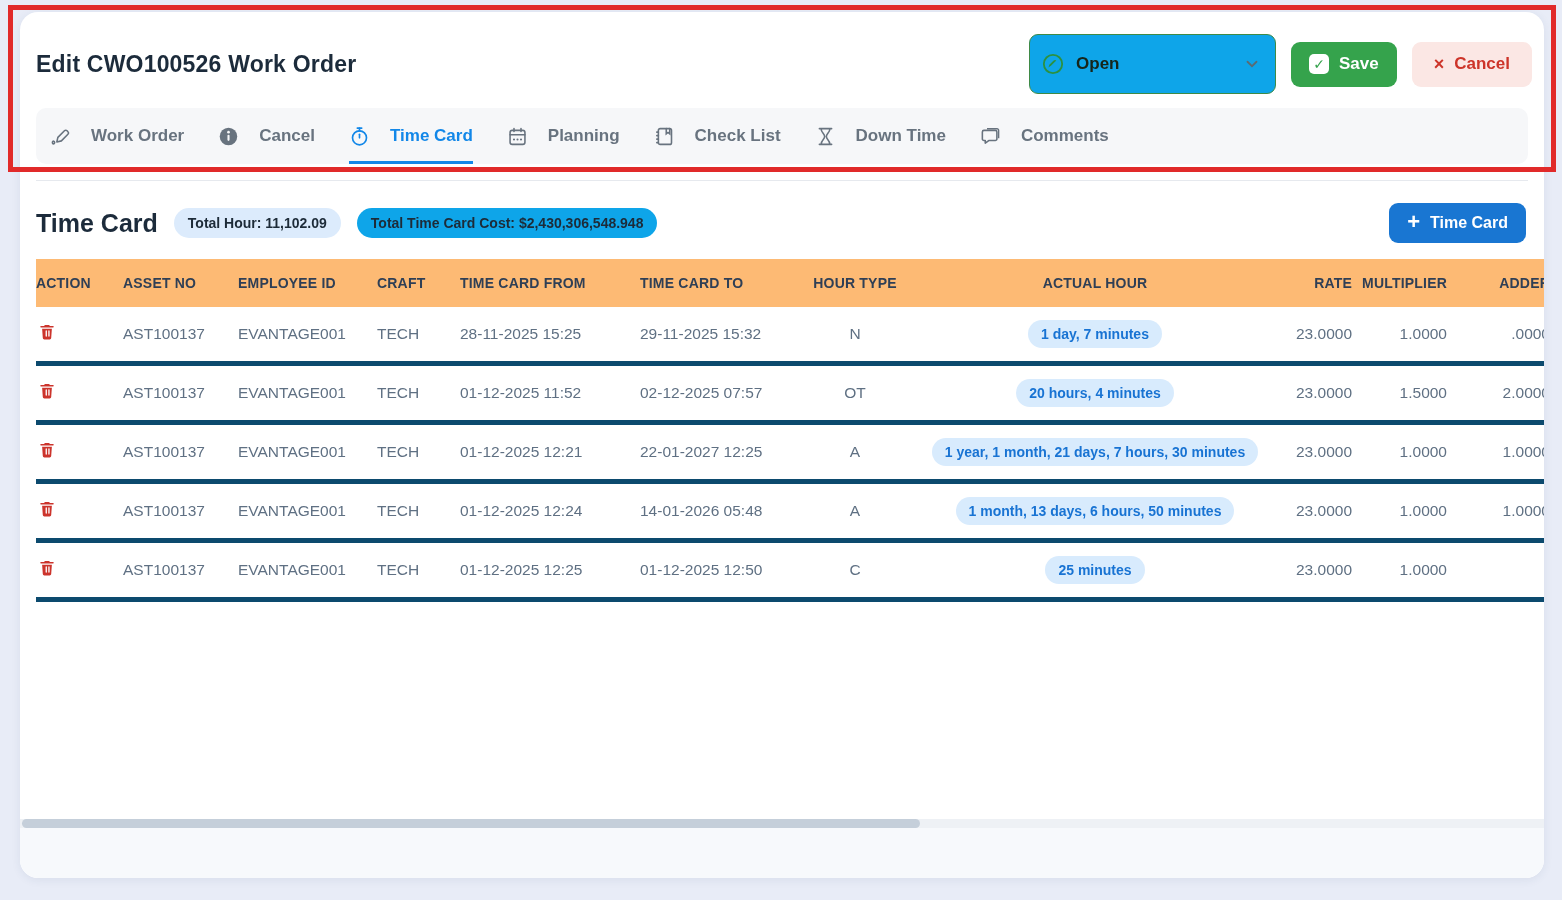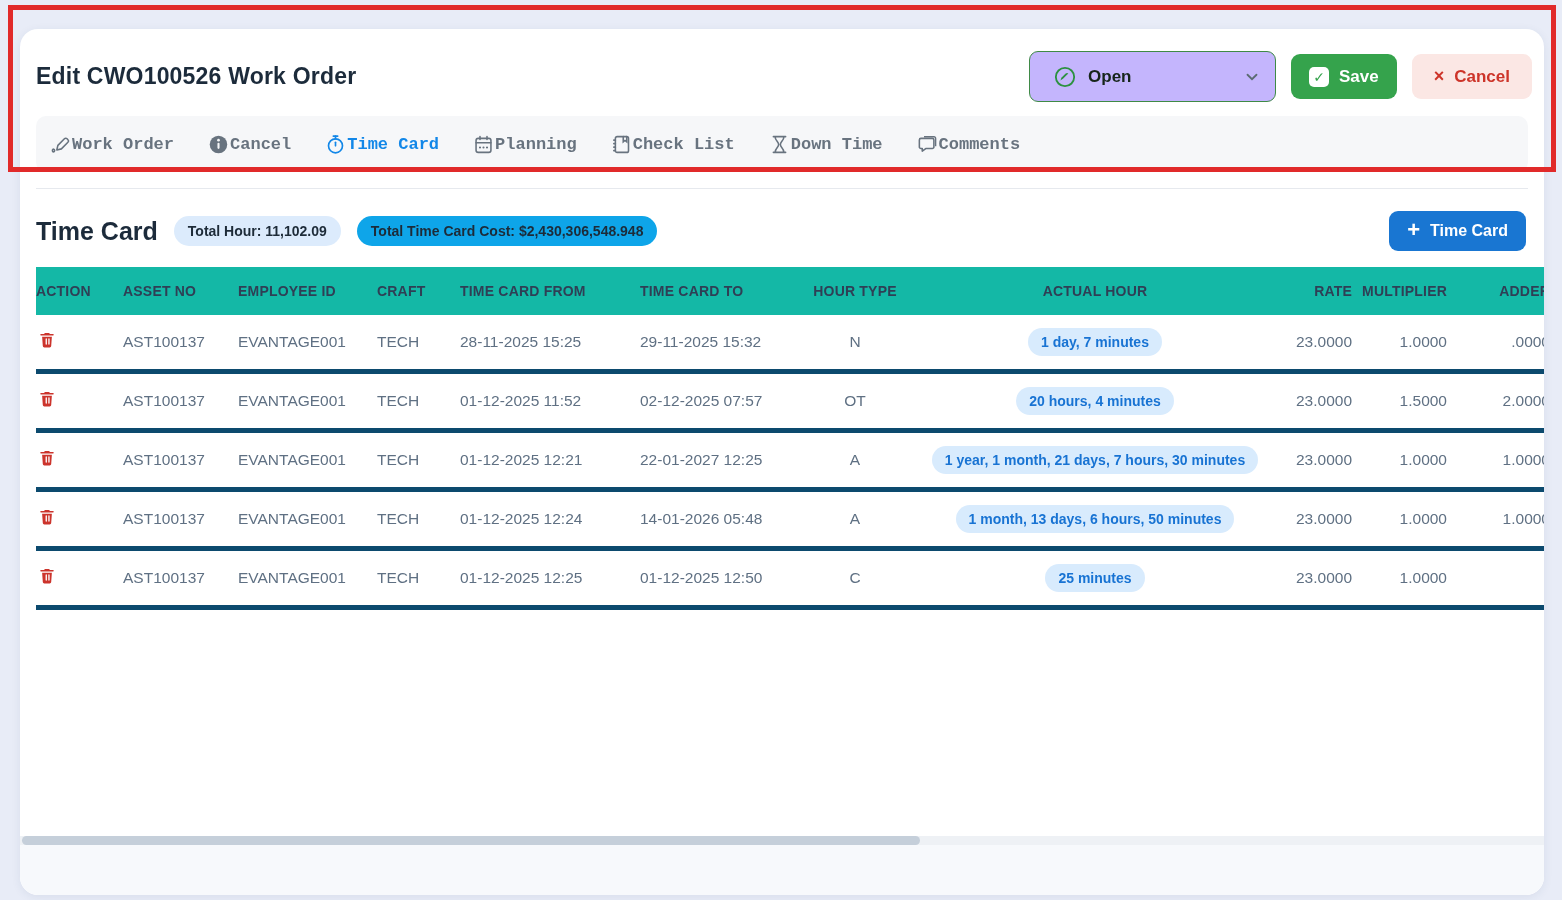--- a/index.html
+++ b/index.html
@@ -5,82 +5,82 @@
   * { margin:0; padding:0; box-sizing:border-box; }
   html,body { width:1562px; height:900px; }
   body {
     font-family:"Liberation Sans","DejaVu Sans",sans-serif;
     background:#e8ecf7;
     position:relative;
     overflow:hidden;
   }
   
   .card {
-    position:absolute; left:20px; top:29px; width:1524px; height:866px;
+    position:absolute; left:20px; top:12px; width:1524px; height:866px;
     background:#ffffff; border-radius:18px;
     box-shadow:0 2px 10px rgba(40,60,100,.08);
     overflow:hidden;
     display:flex; flex-direction:column;
   }
   
   .annotation-box {
     position:absolute; left:8px; top:5px; width:1548px; height:167px;
     border:5px solid #e12a2a; z-index:50; pointer-events:none;
   }
   
   .card-header {
     display:flex; align-items:center; justify-content:space-between;
     padding:22px 12px 14px 16px; flex:0 0 auto;
   }
   .page-title { font-size:23px; font-weight:800; color:#1c2b3b; letter-spacing:.2px; }
   .header-actions { display:flex; align-items:center; gap:15px; }
   .status-select {
-    display:flex; align-items:center; width:247px; height:51px;
-    background:#c4b5fd; border:1px solid #3f8a46; border-radius:9px;
-    padding:0 14px 0 24px; cursor:pointer;
+    display:flex; align-items:center; width:247px; height:60px;
+    background:#0ea5e9; border:1px solid #3f8a46; border-radius:9px;
+    padding:0 14px 0 12px; cursor:pointer;
   }
   .status-select .status-icon { width:22px; height:22px; flex:0 0 auto; }
   .status-select .status-label { font-size:17px; font-weight:700; color:#16251a; margin-left:12px; flex:1; }
   .chev { width:18px; height:18px; color:#5b6b72; }
   .btn { display:flex; align-items:center; gap:10px; height:45px; border:none;
          border-radius:9px; font-family:inherit; font-size:17px; font-weight:700; cursor:pointer; }
   .btn-save { background:#35a34c; color:#ffffff; padding:0 18px; }
   .save-check { width:20px; height:20px; background:#ffffff; border-radius:5px;
                 display:flex; align-items:center; justify-content:center;
                 color:#35a34c; font-size:14px; font-weight:800; }
   .btn-cancel { background:#fbe7e4; color:#cd3429; padding:0 22px; }
   .cancel-x { font-size:18px; font-weight:800; color:#cd3429; }
   
   .tabbar-wrap { padding:0 16px; flex:0 0 auto; }
   .tabbar {
     background:#f6f7f9; border-radius:10px; height:56px;
     display:flex; align-items:stretch; gap:34px; padding:0 14px;
   }
-  .tab { display:flex; align-items:center; gap:1px; color:#68737f;
+  .tab { display:flex; align-items:center; gap:20px; color:#68737f;
          font-size:17px; font-weight:700; cursor:pointer;
-         border-bottom:3px solid transparent; padding-top:3px;font-family:Liberation Mono, monospace; }
+         border-bottom:3px solid transparent; padding-top:3px; }
   .tab svg { width:21px; height:21px; flex:0 0 auto; }
   .tab.active { color:#1287e8; border-bottom-color:#1287e8; }
   .header-divider { border-bottom:1px solid #e6e9ee; margin-top:16px; }
   
   .section-row { display:flex; align-items:center; padding:22px 18px 16px 16px; flex:0 0 auto; }
   .section-title { font-size:25px; font-weight:800; color:#1c2b3b; }
   .badge { font-size:14px; font-weight:700; color:#1d2b38; border-radius:15px;
            padding:7px 14px; margin-left:16px; white-space:nowrap; }
   .badge-blue { background:#dcebfc; }
   .badge-green { background:#0ea5e9; }
   .spacer { flex:1; }
   .btn-add { background:#1976d2; color:#fff; height:40px; border:none; border-radius:9px;
              padding:0 18px; display:flex; align-items:center; gap:10px;
              font-family:inherit; font-size:16px; font-weight:700; cursor:pointer; }
   .btn-add .plus { font-size:22px; font-weight:700; line-height:1; margin-top:-2px; }
   
   .table-clip { overflow:hidden; flex:1 1 auto; }
   table { border-collapse:collapse; table-layout:fixed; width:1524px; margin-left:16px; }
-  thead th { background:#14b8a6; color:#2f3f55; font-size:14px; font-weight:700;
+  thead th { background:#fdba74; color:#2f3f55; font-size:14px; font-weight:700;
              letter-spacing:.2px; padding:16px 0; white-space:nowrap; }
   tbody td { color:#5f7083; font-size:15.5px; padding:13px 0; white-space:nowrap;
              border-bottom:5px solid #0c4a6e; height:51px; }
   .al { text-align:left; } .ac { text-align:center; } .ar { text-align:right; padding-right:10px !important; }
   th.ar { padding-right:10px; }
   .trash-btn { background:none; border:none; cursor:pointer; padding:0 0 0 2px; }
   .trash-btn svg { width:18px; height:20px; color:#cc342c; }
   .hour-pill { display:inline-block; background:#d8ebfd; color:#1873d3;
                font-size:14px; font-weight:700; border-radius:15px; padding:6px 13px; }
   

